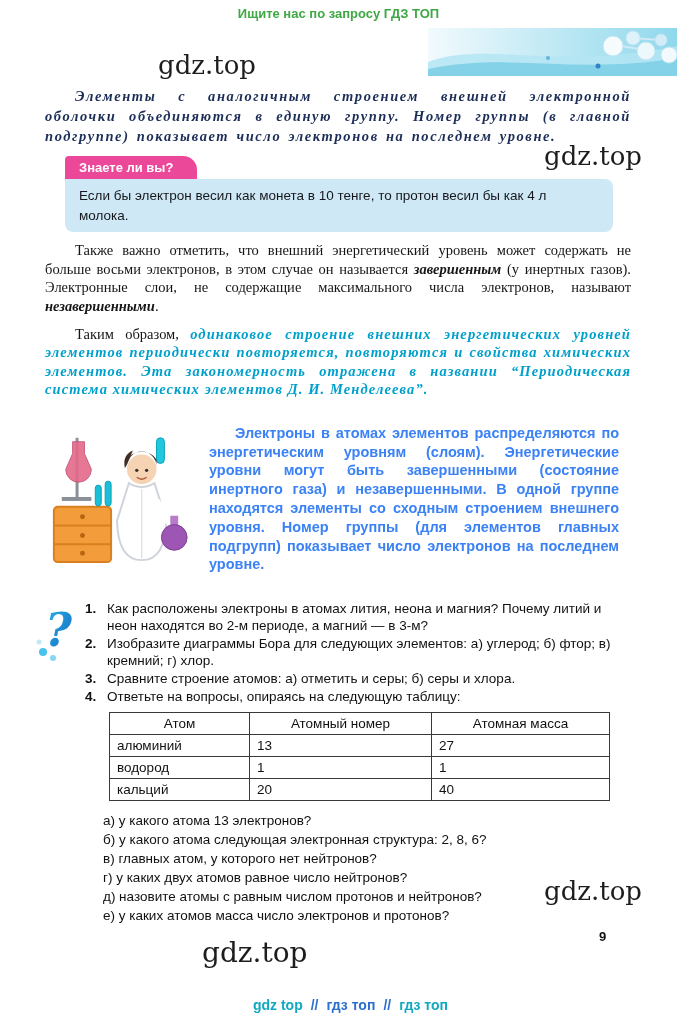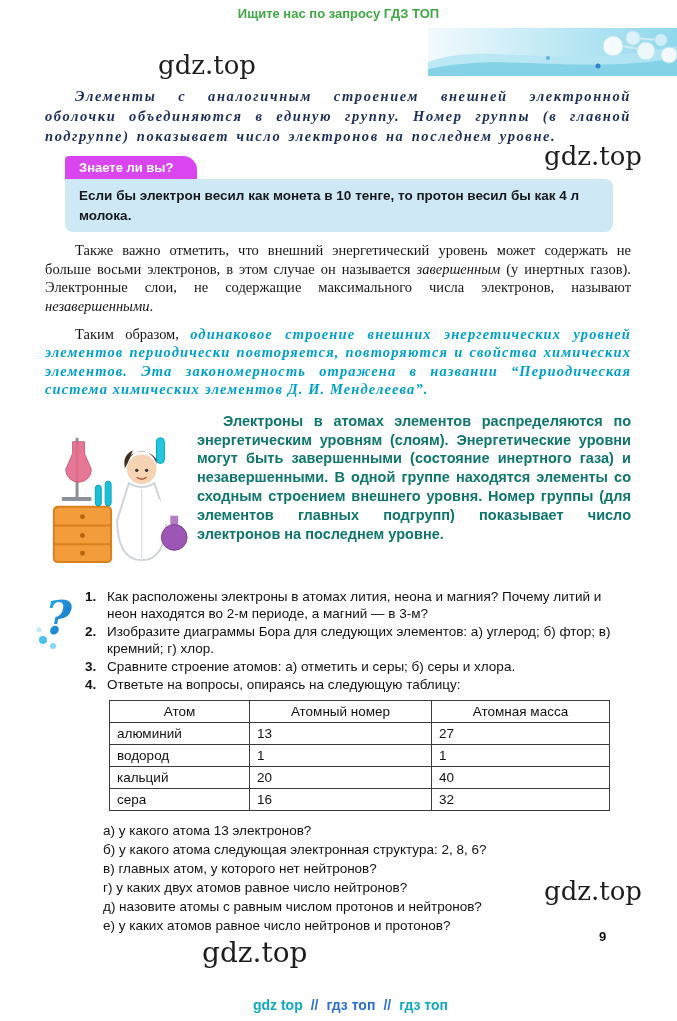--- a/index.html
+++ b/index.html
@@ -17,36 +17,36 @@
   .wm2{left:544px;top:141px;}
   .wm3{left:544px;top:876px;}
   .wm4{left:202px;top:936px;font-size:28px;}
 
   .content{position:absolute;left:45px;top:86px;width:586px;}
 
   .intro{margin:0;font-style:italic;font-weight:bold;color:#1c2e57;font-size:14.5px;
       line-height:20px;letter-spacing:1.6px;word-spacing:2px;text-align:justify;text-indent:30px;}
 
   .know-box{margin:10px 0 0 20px;width:548px;}
-  .know-tab{display:inline-block;background:#d946ef;color:#fff;
+  .know-tab{display:inline-block;background:#ec4899;color:#fff;
       font-family:"Liberation Sans",sans-serif;font-size:13px;font-weight:bold;
       padding:4px 24px 4px 14px;border-radius:4px 14px 0 0;}
   .know-body{background:#cfe8f6;border-radius:0 8px 8px 8px;padding:7px 14px;
-      font-family:"Liberation Sans",sans-serif;font-size:13.5px;font-weight:bold;
+      font-family:"Liberation Sans",sans-serif;font-size:13.5px;font-weight:normal;
       line-height:1.45;color:#15181c;}
 
   .para{margin:9px 0 0 0;font-size:14.5px;line-height:18.6px;color:#151515;
       text-align:justify;text-indent:30px;}
-  .bi{font-weight:normal;font-style:italic;}
+  .bi{font-weight:bold;font-style:italic;}
   .teal-bi{font-weight:bold;font-style:italic;color:#00a0cc;letter-spacing:1.1px;}
 
   .summary-row{display:flex;margin-top:13px;}
   .scientist{flex:0 0 148px;padding-top:10px;}
-  .summary-text{flex:1;margin:0;font-family:"Liberation Sans",sans-serif;font-weight:bold;
-      font-size:14.5px;line-height:18.8px;color:#0f766e;text-align:justify;
+  .summary-text{flex:1;margin:12px;font-family:"Liberation Sans",sans-serif;font-weight:bold;
+      font-size:14.5px;line-height:18.8px;color:#3b82f6;text-align:justify;
       text-indent:26px;padding-left:4px;}
 
   .questions-row{display:flex;margin-top:14px;}
   .qmark{flex:0 0 52px;margin-left:-12px;padding-top:2px;}
   .q-list{flex:1;font-family:"Liberation Sans",sans-serif;font-size:13.5px;line-height:17px;color:#111;}
   .q-item{display:flex;margin-bottom:1px;}
   .q-num{flex:0 0 22px;font-weight:bold;}
   .q-text{flex:1;}
 
   .data-table{margin:6px 0 0 64px;border-collapse:collapse;
@@ -211,35 +211,30 @@
         <tr>
           <td>водород</td>
           <td>1</td>
           <td>1</td>
         </tr>
         <tr>
           <td>кальций</td>
           <td>20</td>
           <td>40</td>
         </tr>
-        <tr>
-          <td>сера</td>
-          <td>16</td>
-          <td>32</td>
-        </tr>
       </tbody>
     </table>
 
     <div class="subq">
       <div>а) у какого атома 13 электронов?</div>
       <div>б) у какого атома следующая электронная структура: 2, 8, 6?</div>
       <div>в) главных атом, у которого нет нейтронов?</div>
       <div>г) у каких двух атомов равное число нейтронов?</div>
       <div>д) назовите атомы с равным числом протонов и нейтронов?</div>
-      <div>е) у каких атомов равное число нейтронов и протонов?</div>
+      <div>е) у каких атомов масса число электронов и протонов?</div>
     </div>
 
   </div>
 
   <div class="page-num">9</div>
 
   <div class="footer">
     <span class="f-teal">gdz top</span><span class="f-blue">//</span><span class="f-blue">гдз топ</span><span class="f-blue">//</span><span class="f-teal">гдз топ</span>
   </div>
 

